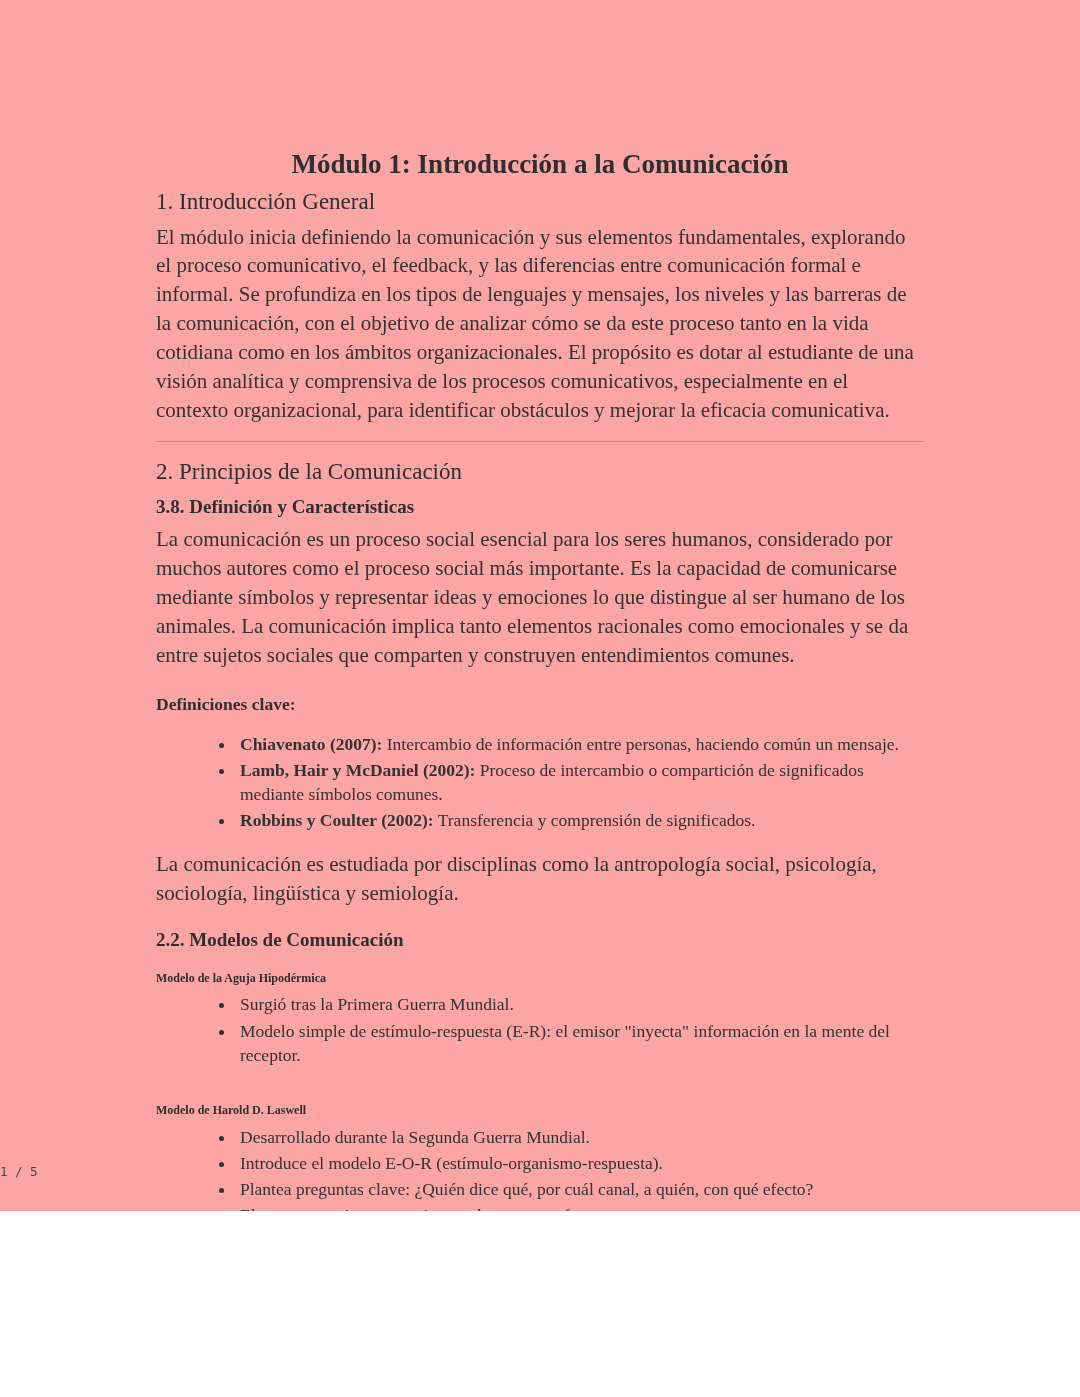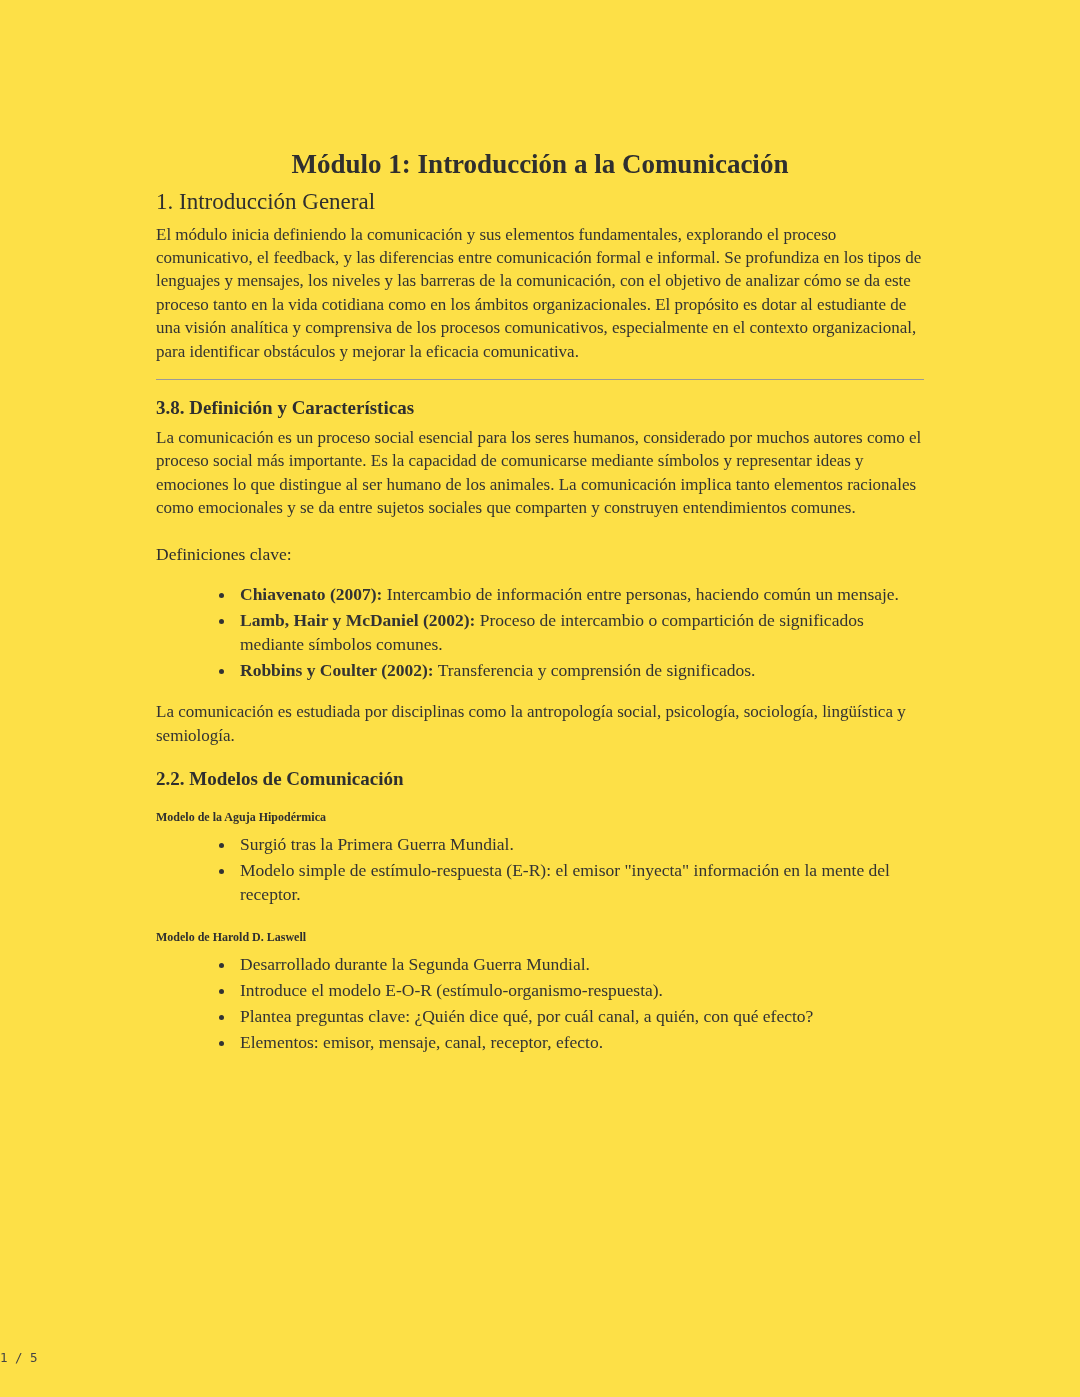--- a/index.html
+++ b/index.html
@@ -3,23 +3,23 @@
 <meta charset="utf-8">
 <style>
   html, body {
     margin: 0;
     padding: 0;
     background: #ffffff;
   }
   .page {
     position: relative;
     width: 1080px;
-    height: 1397px;
+    height: 1211px;
     margin: 0 auto;
-    background: #fde047;
+    background: #fca5a5;
     color: #333333;
     font-family: "Liberation Serif", "DejaVu Serif", serif;
     overflow: hidden;
     box-sizing: border-box;
   }
   .content {
     padding: 148px 156px 0 156px;
   }
   h1.doc-title {
     font-size: 27px;
@@ -44,28 +44,28 @@
     color: #2f2f2f;
   }
   h4.minor-heading {
     font-size: 12px;
     font-weight: 700;
     margin: 18px 0 3px 0;
     line-height: 1.3;
     color: #2f2f2f;
   }
   p.body-text {
-    font-size: 17px;
+    font-size: 21px;
     line-height: 1.38;
     margin: 0 0 16px 0;
   }
   p.lead-label {
     font-size: 17.5px;
     line-height: 1.38;
-    font-weight: 400;
+    font-weight: 700;
     margin: 22px 0 16px 0;
     color: #2f2f2f;
   }
   hr.divider {
     border: none;
     border-top: 1px solid #9a9a9a;
     margin: 14px 0 16px 0;
   }
   ul.bullet-list {
     margin: 6px 0 18px 0;
@@ -94,20 +94,21 @@
 <div class="page">
   <div class="content">
 
     <h1 class="doc-title">Módulo 1: Introducción a la Comunicación</h1>
 
     <h2 class="section-heading">1. Introducción General</h2>
     <p class="body-text">El módulo inicia definiendo la comunicación y sus elementos fundamentales, explorando el proceso comunicativo, el feedback, y las diferencias entre comunicación formal e informal. Se profundiza en los tipos de lenguajes y mensajes, los niveles y las barreras de la comunicación, con el objetivo de analizar cómo se da este proceso tanto en la vida cotidiana como en los ámbitos organizacionales. El propósito es dotar al estudiante de una visión analítica y comprensiva de los procesos comunicativos, especialmente en el contexto organizacional, para identificar obstáculos y mejorar la eficacia comunicativa.</p>
 
     <hr class="divider">
 
+    <h2 class="section-heading">2. Principios de la Comunicación</h2>
 
     <h3 class="subsection-heading" style="margin-top:8px;">3.8. Definición y Características</h3>
     <p class="body-text">La comunicación es un proceso social esencial para los seres humanos, considerado por muchos autores como el proceso social más importante. Es la capacidad de comunicarse mediante símbolos y representar ideas y emociones lo que distingue al ser humano de los animales. La comunicación implica tanto elementos racionales como emocionales y se da entre sujetos sociales que comparten y construyen entendimientos comunes.</p>
 
     <p class="lead-label">Definiciones clave:</p>
 
     <ul class="bullet-list">
       <li><strong>Chiavenato (2007):</strong><span> Intercambio de información entre personas, haciendo común un mensaje.</span></li>
       <li><strong>Lamb, Hair y McDaniel (2002):</strong><span> Proceso de intercambio o compartición de significados mediante símbolos comunes.</span></li>
       <li><strong>Robbins y Coulter (2002):</strong><span> Transferencia y comprensión de significados.</span></li>
@@ -116,21 +117,21 @@
     <p class="body-text" style="">La comunicación es estudiada por disciplinas como la antropología social, psicología, sociología, lingüística y semiología.</p>
 
     <h3 class="subsection-heading">2.2. Modelos de Comunicación</h3>
 
     <h4 class="minor-heading">Modelo de la Aguja Hipodérmica</h4>
     <ul class="bullet-list">
       <li>Surgió tras la Primera Guerra Mundial.</li>
       <li>Modelo simple de estímulo-respuesta (E-R): el emisor "inyecta" información en la mente del receptor.</li>
     </ul>
 
-    <h4 class="minor-heading" style="margin-top:24px;">Modelo de Harold D. Laswell</h4>
+    <h4 class="minor-heading" style="margin-top:36px;">Modelo de Harold D. Laswell</h4>
     <ul class="bullet-list">
       <li>Desarrollado durante la Segunda Guerra Mundial.</li>
       <li>Introduce el modelo E-O-R (estímulo-organismo-respuesta).</li>
       <li>Plantea preguntas clave: ¿Quién dice qué, por cuál canal, a quién, con qué efecto?</li>
       <li>Elementos: emisor, mensaje, canal, receptor, efecto.</li>
     </ul>
 
   </div>
 
   <div class="page-footer">1 / 5</div>

